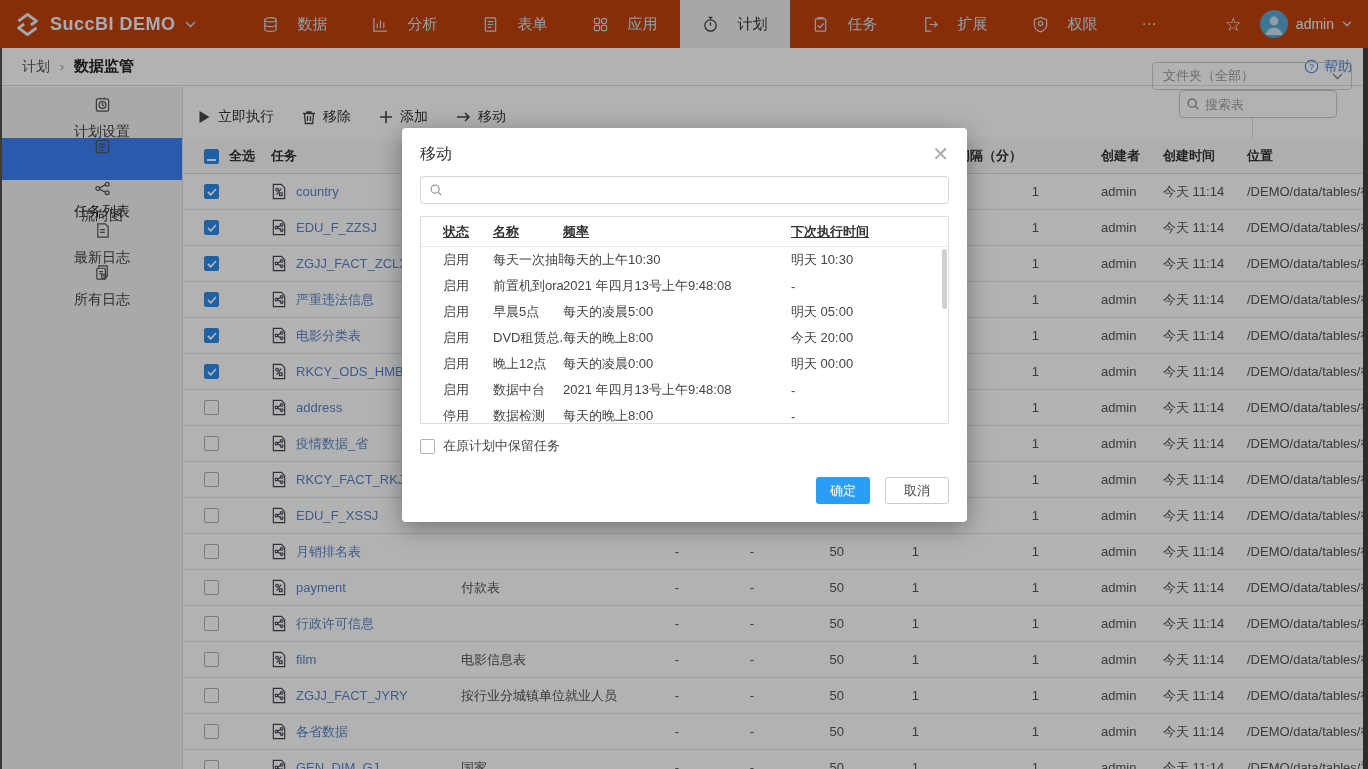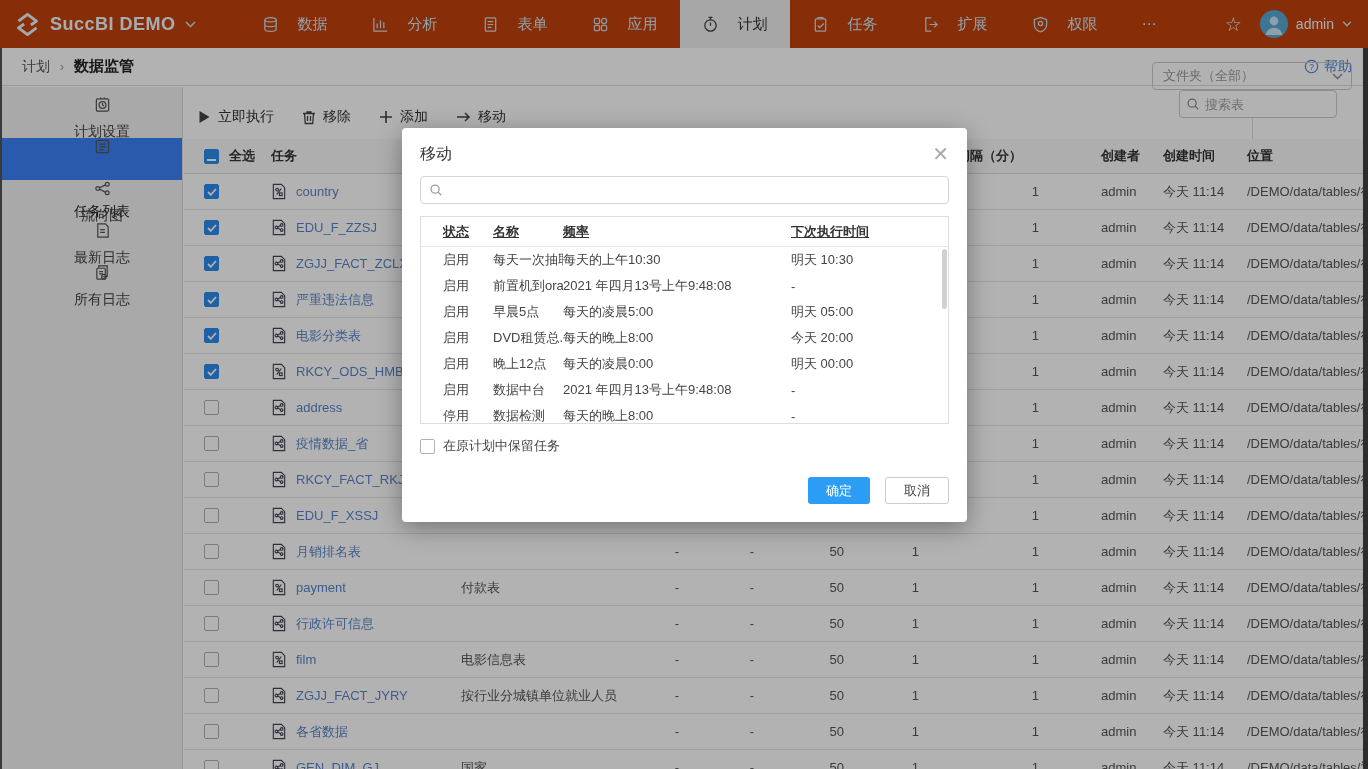--- a/index.html
+++ b/index.html
@@ -112,21 +112,21 @@
     height:26px; font-size:13px; color:#444; }
   .mrow > div { overflow:hidden; white-space:nowrap; }
   .mrow.mhead { height:30px; font-weight:bold; color:#333; border-bottom:1px solid #e6e6e6;text-decoration:underline; }
   .mscroll { position:absolute; right:1px; top:32px; width:5px; height:60px;
     background:#d0d0d0; border-radius:3px; }
   .modal-keep { display:flex; align-items:center; gap:8px; margin-top:13px;
     font-size:13px; color:#444; cursor:pointer; }
   .modal-footer { display:flex; justify-content:flex-end; gap:15px; margin-top:22px; }
   .btn { height:27px; border-radius:3px; font-size:13px; display:flex; align-items:center;
     justify-content:center; cursor:pointer; }
-  .btn-ok { width:62px; background:#2b9df4; color:#fff; }
+  .btn-ok { width:54px; background:#2b9df4; color:#fff; }
   .btn-cancel { width:64px; background:#fff; border:1px solid #ccc; color:#444; }
 </style>
 </head>
 <body>
 
 <div class="navbar">
   <div class="brand">
     <span class="icon">
       <svg width="27" height="27" viewBox="0 0 24 24">
           <g fill="none" stroke="#e8f2f8" stroke-width="2.6" stroke-linejoin="round">

